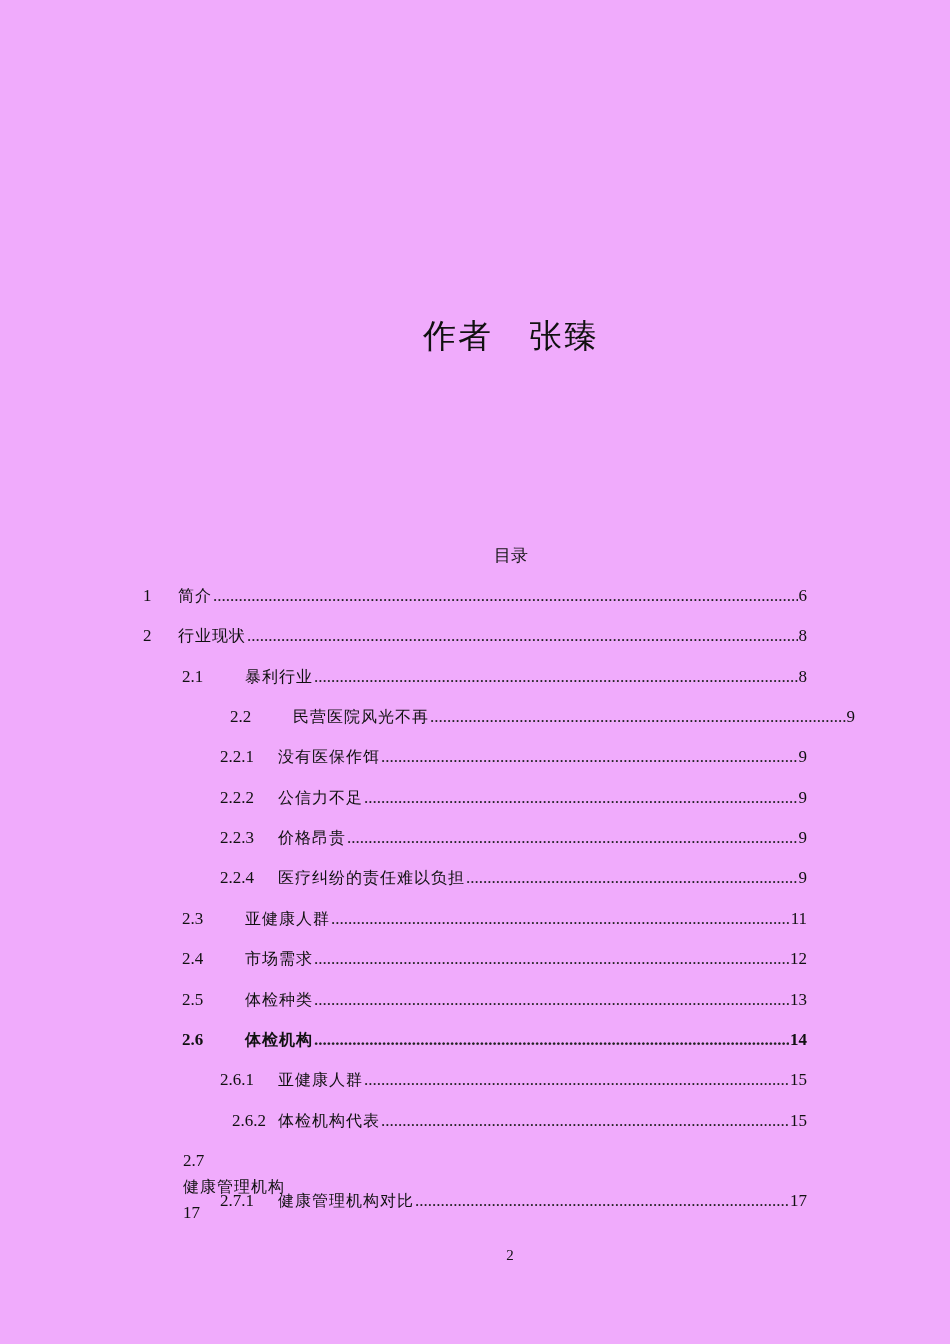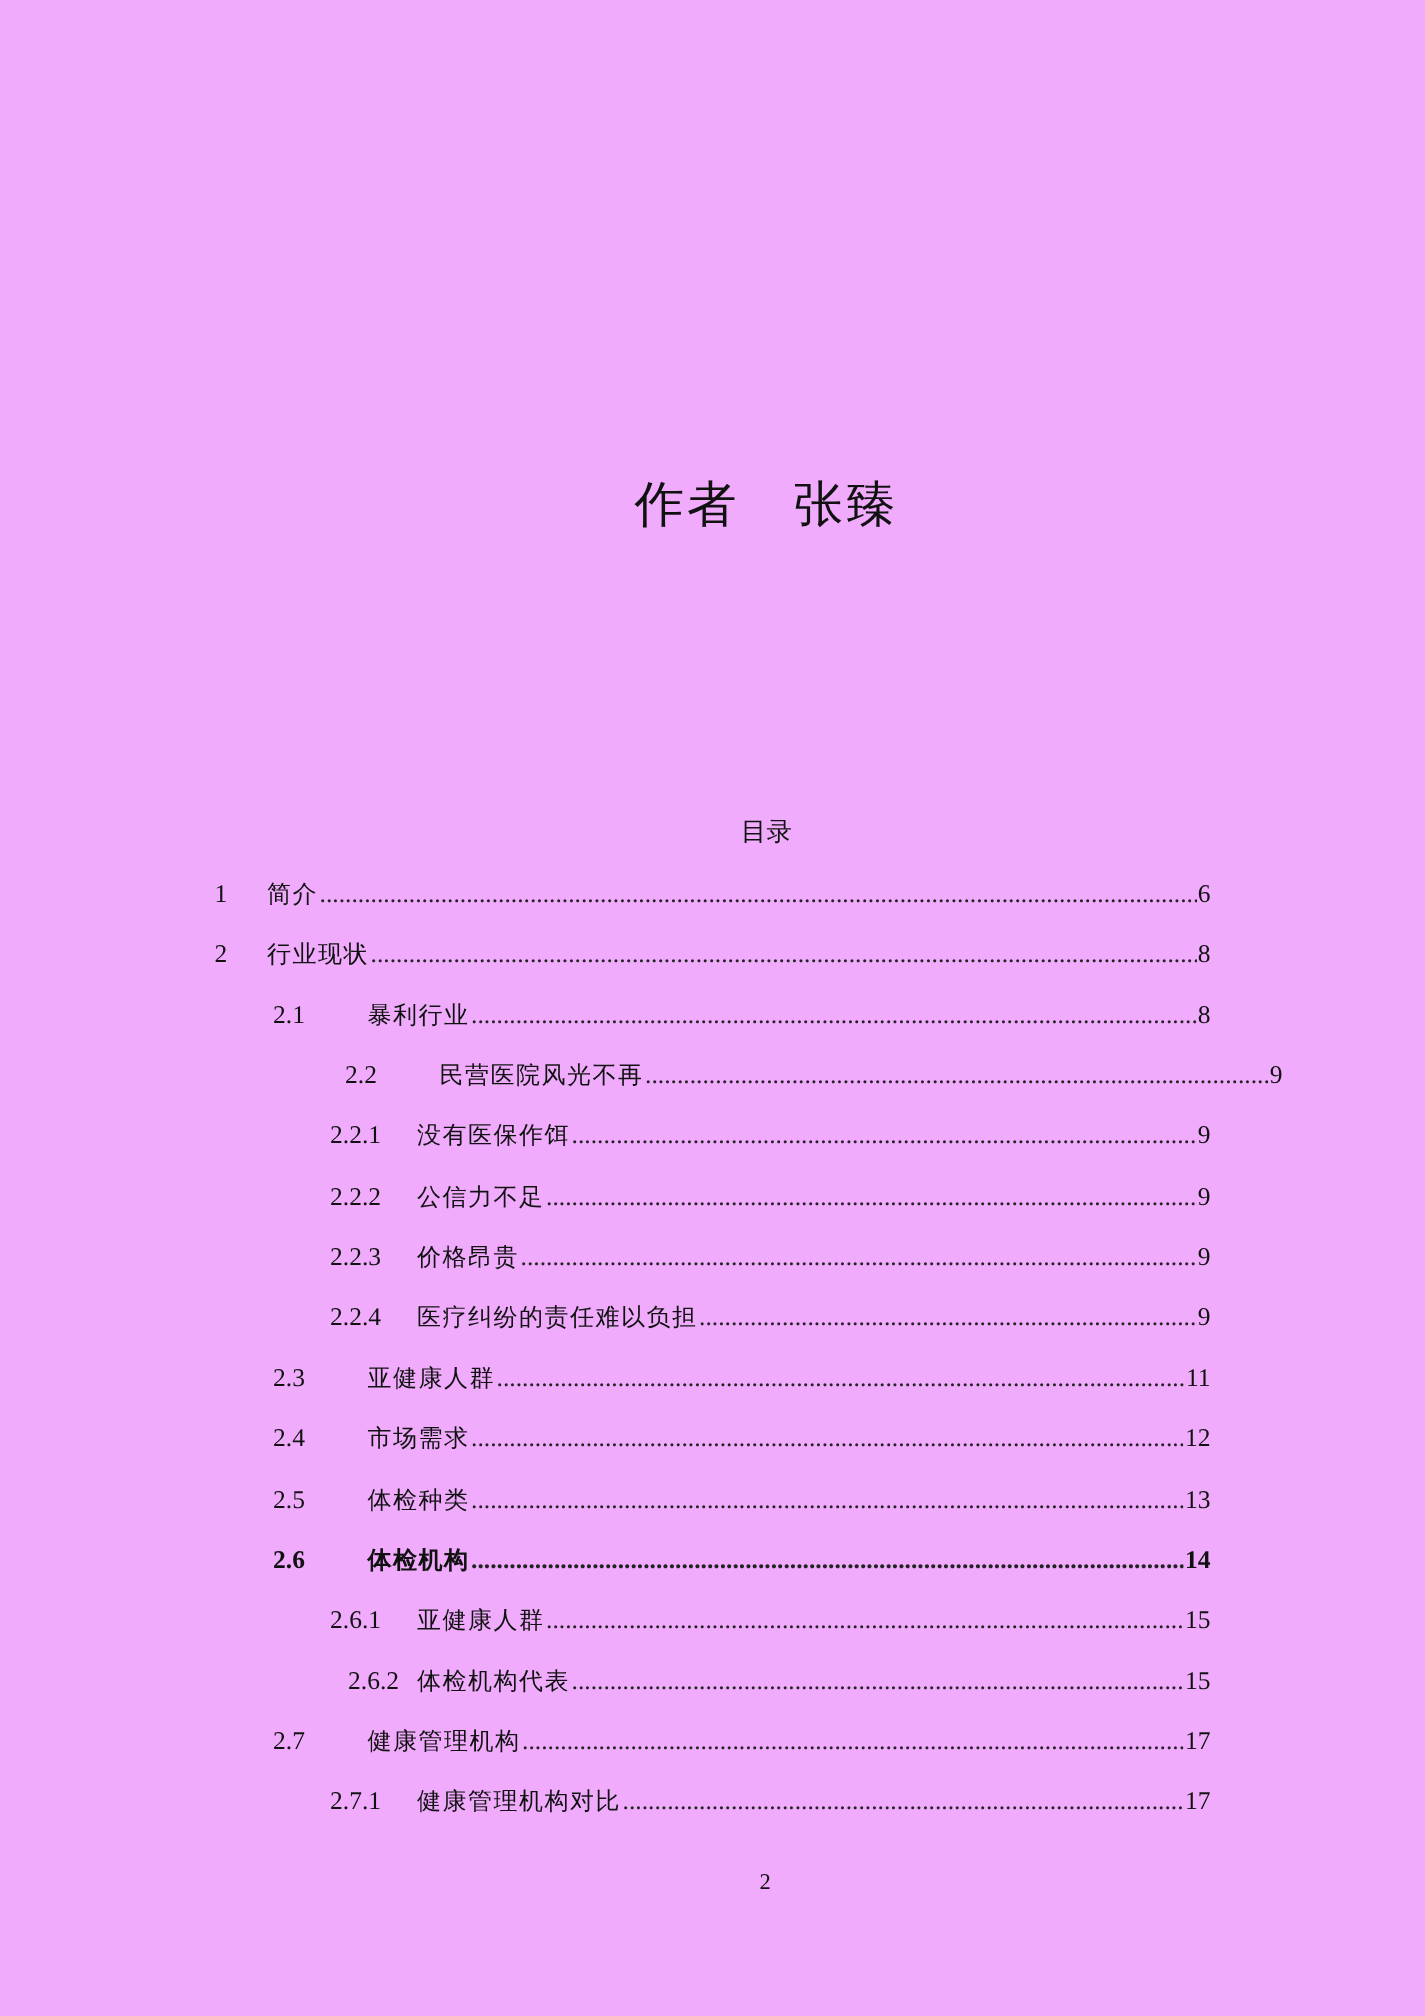--- a/index.html
+++ b/index.html
@@ -204,21 +204,21 @@
       <span class="toc-page">15</span>
     </div>
 
     <div class="toc-row" style="top:525px; left:220px; width:587px;">
       <span class="toc-num" style="width:58px;text-align:center;">2.6.2</span>
       <span class="toc-label">体检机构代表</span>
       <span class="toc-leader"></span>
       <span class="toc-page">15</span>
     </div>
 
-    <div class="toc-row" style="top:565px; left:182px; width:625px;">
+    <div class="toc-row" style="top:565px; left:182px; width:625px;flex-direction:column;">
       <span class="toc-num" style="width:63px;">2.7</span>
       <span class="toc-label">健康管理机构</span>
       <span class="toc-leader"></span>
       <span class="toc-page">17</span>
     </div>
 
     <div class="toc-row" style="top:605px; left:220px; width:587px;">
       <span class="toc-num" style="width:58px;">2.7.1</span>
       <span class="toc-label">健康管理机构对比</span>
       <span class="toc-leader"></span>

